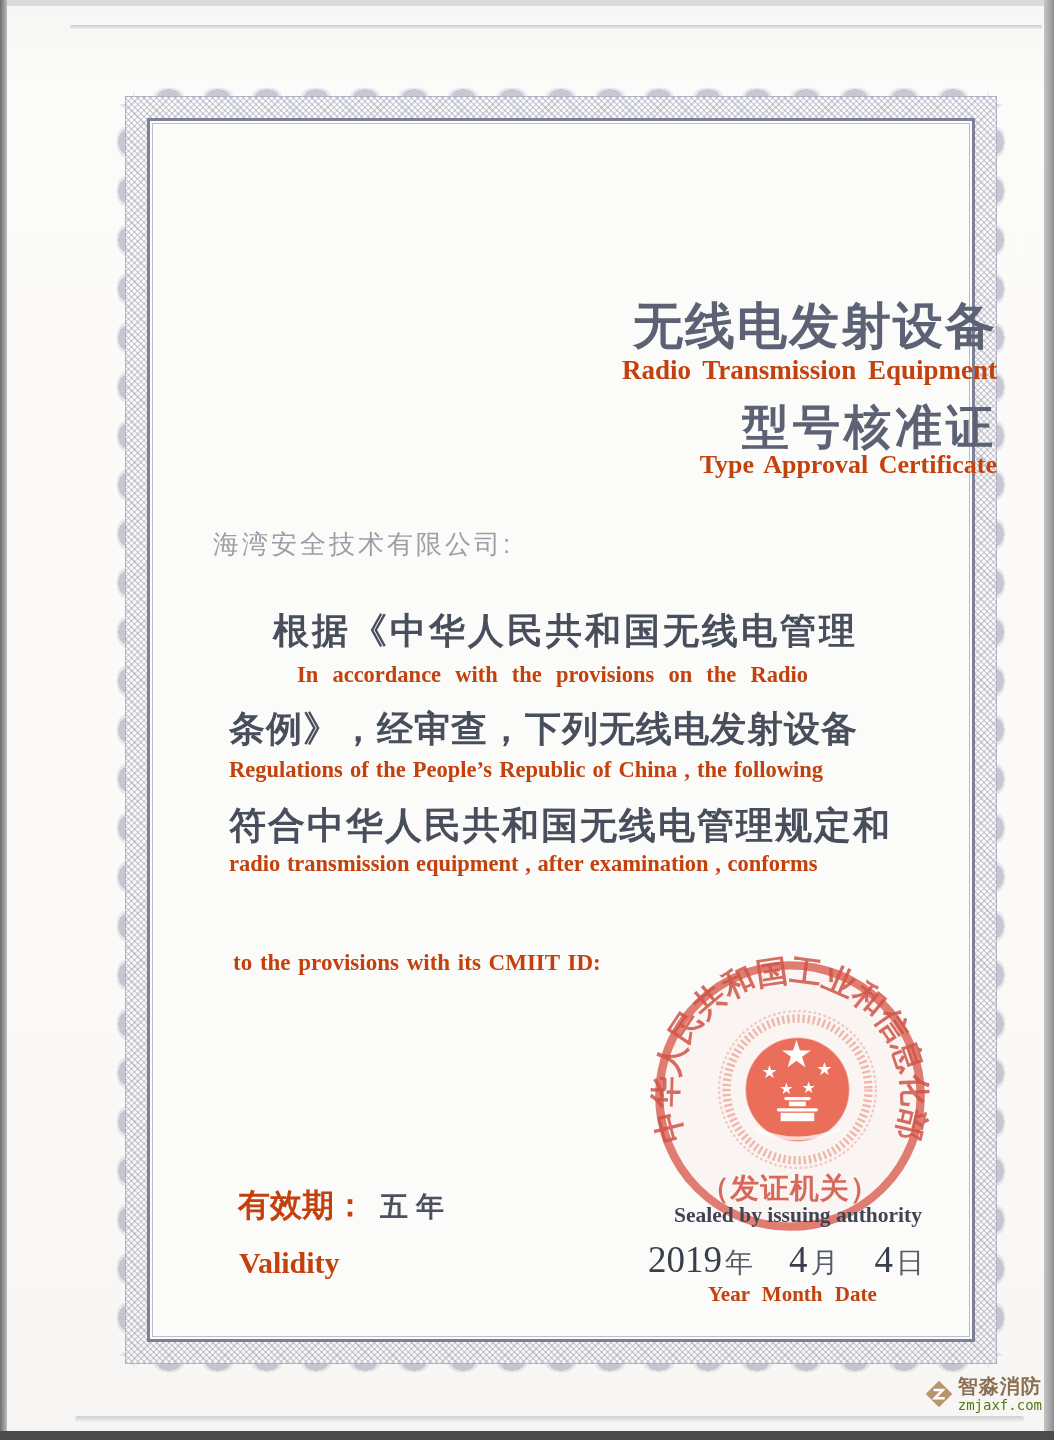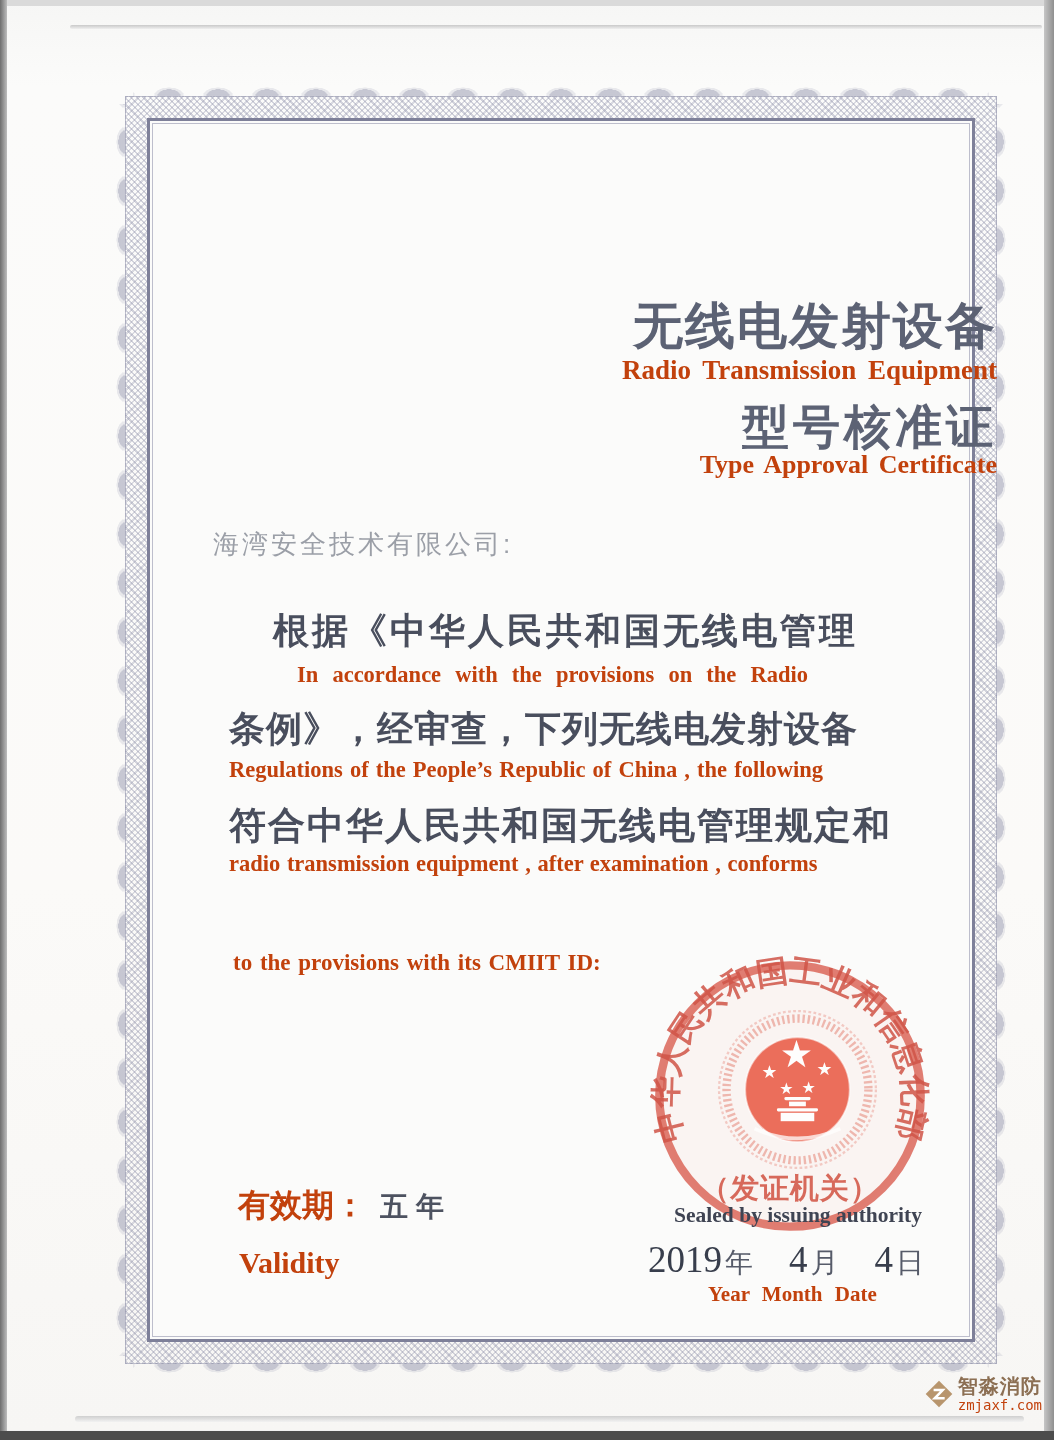--- a/index.html
+++ b/index.html
@@ -76,21 +76,21 @@
   .date-row{top:1238px;left:648px;display:flex;align-items:baseline;color:#3d4350;}
   .date-num{font-size:37px;font-weight:400;color:#383e4c;}
   .date-unit{font-size:28px;color:#565b69;font-weight:400;}
   .gap-m{margin-left:36px;} .gap-s{margin-left:3px;}
   .date-caption{top:1282px;left:708px;font-size:21px;word-spacing:7px;}
   
   .watermark{position:absolute;right:12px;top:1376px;display:flex;align-items:center;
     font-family:"Liberation Sans","DejaVu Sans",sans-serif;}
   .wm-text{margin-left:2px;line-height:1;}
   .wm-brand{font-size:20px;font-weight:700;color:#8c6f53;letter-spacing:1px;}
-  .wm-site{font-size:14px;color:#c2410c;font-family:"DejaVu Sans Mono","Liberation Mono",monospace;margin-top:2px;}
+  .wm-site{font-size:14px;color:#4d7c0f;font-family:"DejaVu Sans Mono","Liberation Mono",monospace;margin-top:2px;}
 </style>
 </head>
 <body>
 
 <div class="paper"></div>
 <div class="edge-top"></div>
 <div class="fold-line"></div>
 <div class="edge-left"></div>
 <div class="edge-right"></div>
 <div class="paper-bottom-line"></div>

